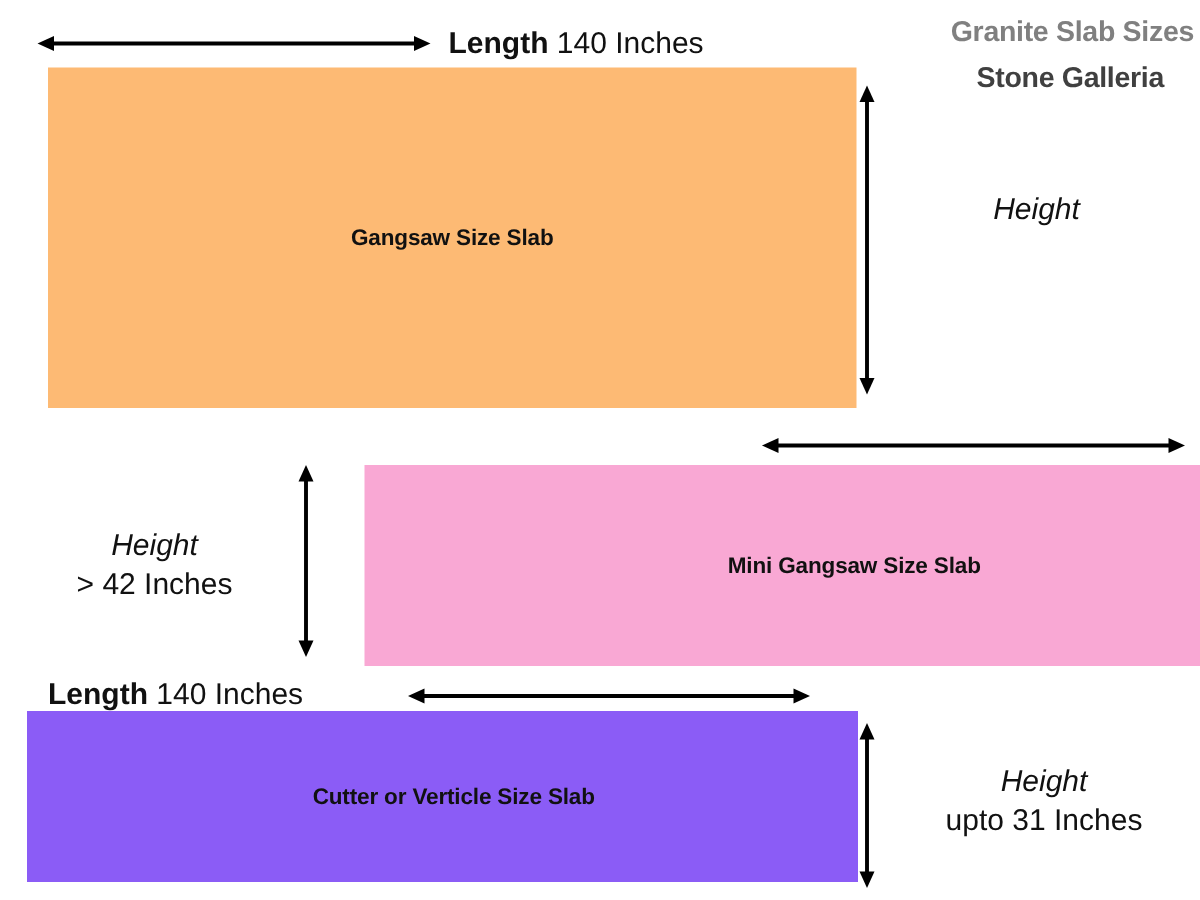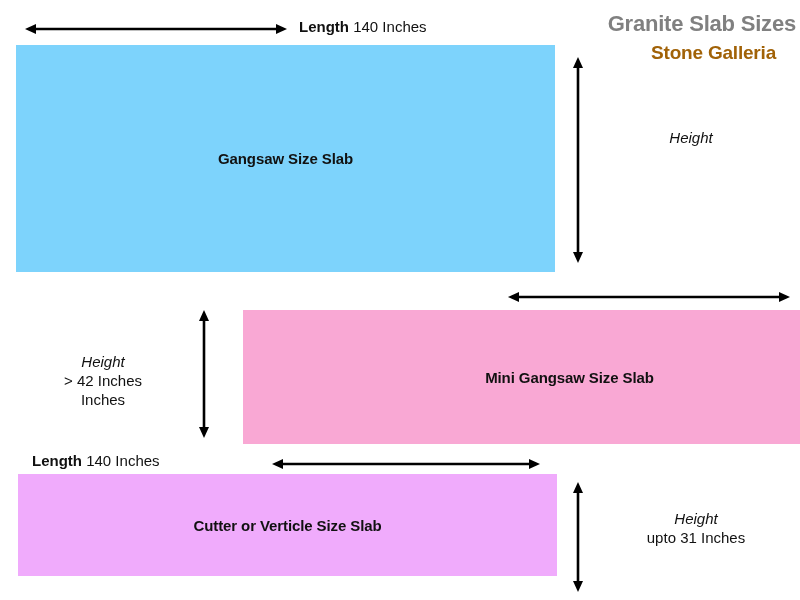--- a/index.html
+++ b/index.html
@@ -12,33 +12,33 @@
     width: 800px;
     height: 600px;
     background: #ffffff;
     font-family: "Liberation Sans", sans-serif;
     overflow: hidden;
   }
   .brand-title {
     position: absolute;
     right: 4px;
     top: 11px;
-    font-size: 22px;
+    font-size: 19px;
     font-weight: bold;
     color: #808080;
     letter-spacing: -0.2px;
     white-space: nowrap;
   }
   .brand-sub {
     position: absolute;
     right: 24px;
     top: 42px;
     font-size: 19px;
     font-weight: bold;
-    color: #a16207;
+    color: #404040;
     letter-spacing: -0.2px;
     white-space: nowrap;
   }
 
   
   .slab {
     position: absolute;
     display: flex;
     align-items: center;
     justify-content: center;
@@ -51,21 +51,21 @@
     text-align: center;
   }
 
   
   .dim {
     position: absolute;
     white-space: nowrap;
     color: #111111;
   }
   .dim-line {
-    font-size: 15px;
+    font-size: 20px;
     line-height: 1.28;
   }
   .dim-strong {
     font-weight: bold;
   }
   .dim-italic {
     font-weight: normal;
     font-style: italic;
   }
   .dim-center {
@@ -95,21 +95,21 @@
       <polygon points="0,7 11,2 11,12" fill="#000000"></polygon>
       <polygon points="262,7 251,2 251,12" fill="#000000"></polygon>
     </svg>
   </div>
 
   <div class="dim dim-line" style="left:299px; top:17px;">
     <span class="dim-strong">Length</span>
     <span>140 Inches</span>
   </div>
 
-  <div class="slab" style="left:16px; top:45px; width:539px; height:227px; background:#7dd3fc;">
+  <div class="slab" style="left:32px; top:45px; width:539px; height:227px; background:#fdba74;">
     <span class="slab-label">Gangsaw Size Slab</span>
   </div>
 
   <div class="arrow" style="left:571px; top:57px;">
     <svg width="14" height="206" viewBox="0 0 14 206">
       <line x1="7" y1="8" x2="7" y2="198" stroke="#000000" stroke-width="2.6"></line>
       <polygon points="7,0 2,11 12,11" fill="#000000"></polygon>
       <polygon points="7,206 2,195 12,195" fill="#000000"></polygon>
     </svg>
   </div>
@@ -135,37 +135,36 @@
     <svg width="14" height="128" viewBox="0 0 14 128">
       <line x1="7" y1="8" x2="7" y2="120" stroke="#000000" stroke-width="2.6"></line>
       <polygon points="7,0 2,11 12,11" fill="#000000"></polygon>
       <polygon points="7,128 2,117 12,117" fill="#000000"></polygon>
     </svg>
   </div>
 
   <div class="dim dim-center" style="left:18px; top:352px; width:170px;">
     <div class="dim-line dim-italic">Height</div>
     <div class="dim-line">&gt; 42 Inches</div>
-    <div class="dim-line">Inches</div>
   </div>
 
   <div class="dim dim-line" style="left:32px; top:451px;">
     <span class="dim-strong">Length</span>
     <span>140 Inches</span>
   </div>
 
   <div class="arrow" style="left:272px; top:457px;">
     <svg width="268" height="14" viewBox="0 0 268 14">
       <line x1="8" y1="7" x2="260" y2="7" stroke="#000000" stroke-width="2.6"></line>
       <polygon points="0,7 11,2 11,12" fill="#000000"></polygon>
       <polygon points="268,7 257,2 257,12" fill="#000000"></polygon>
     </svg>
   </div>
 
-  <div class="slab" style="left:18px; top:474px; width:539px; height:102px; background:#f0abfc;">
+  <div class="slab" style="left:18px; top:474px; width:539px; height:114px; background:#8b5cf6;padding-left:15px;">
     <span class="slab-label">Cutter or Verticle Size Slab</span>
   </div>
 
   <div class="arrow" style="left:571px; top:482px;">
     <svg width="14" height="110" viewBox="0 0 14 110">
       <line x1="7" y1="8" x2="7" y2="102" stroke="#000000" stroke-width="2.6"></line>
       <polygon points="7,0 2,11 12,11" fill="#000000"></polygon>
       <polygon points="7,110 2,99 12,99" fill="#000000"></polygon>
     </svg>
   </div>

